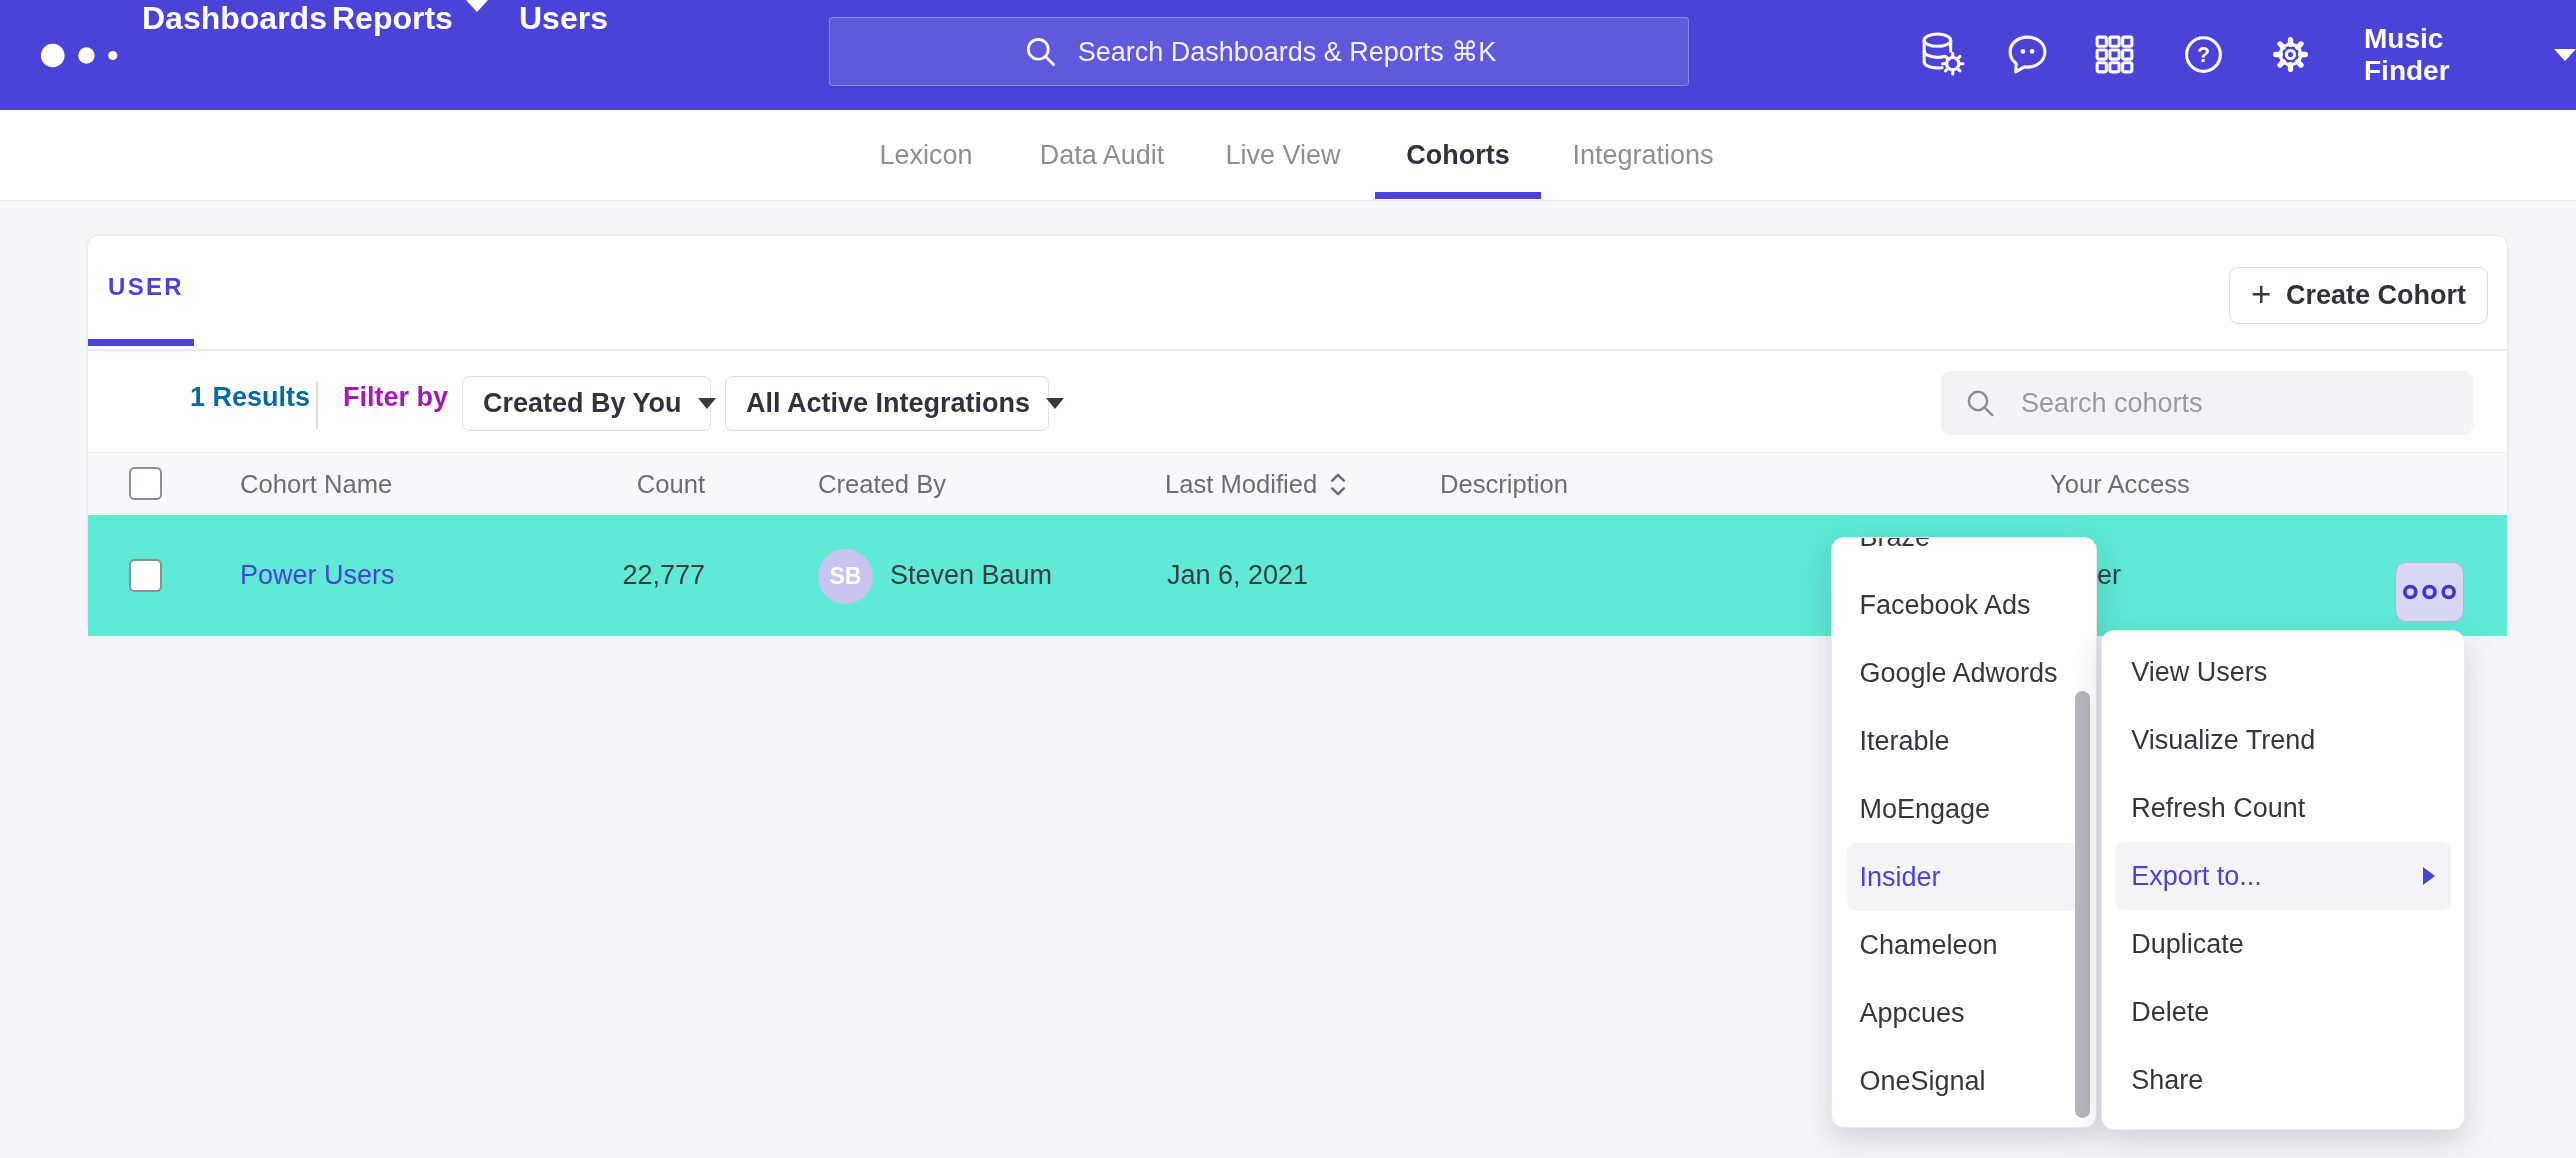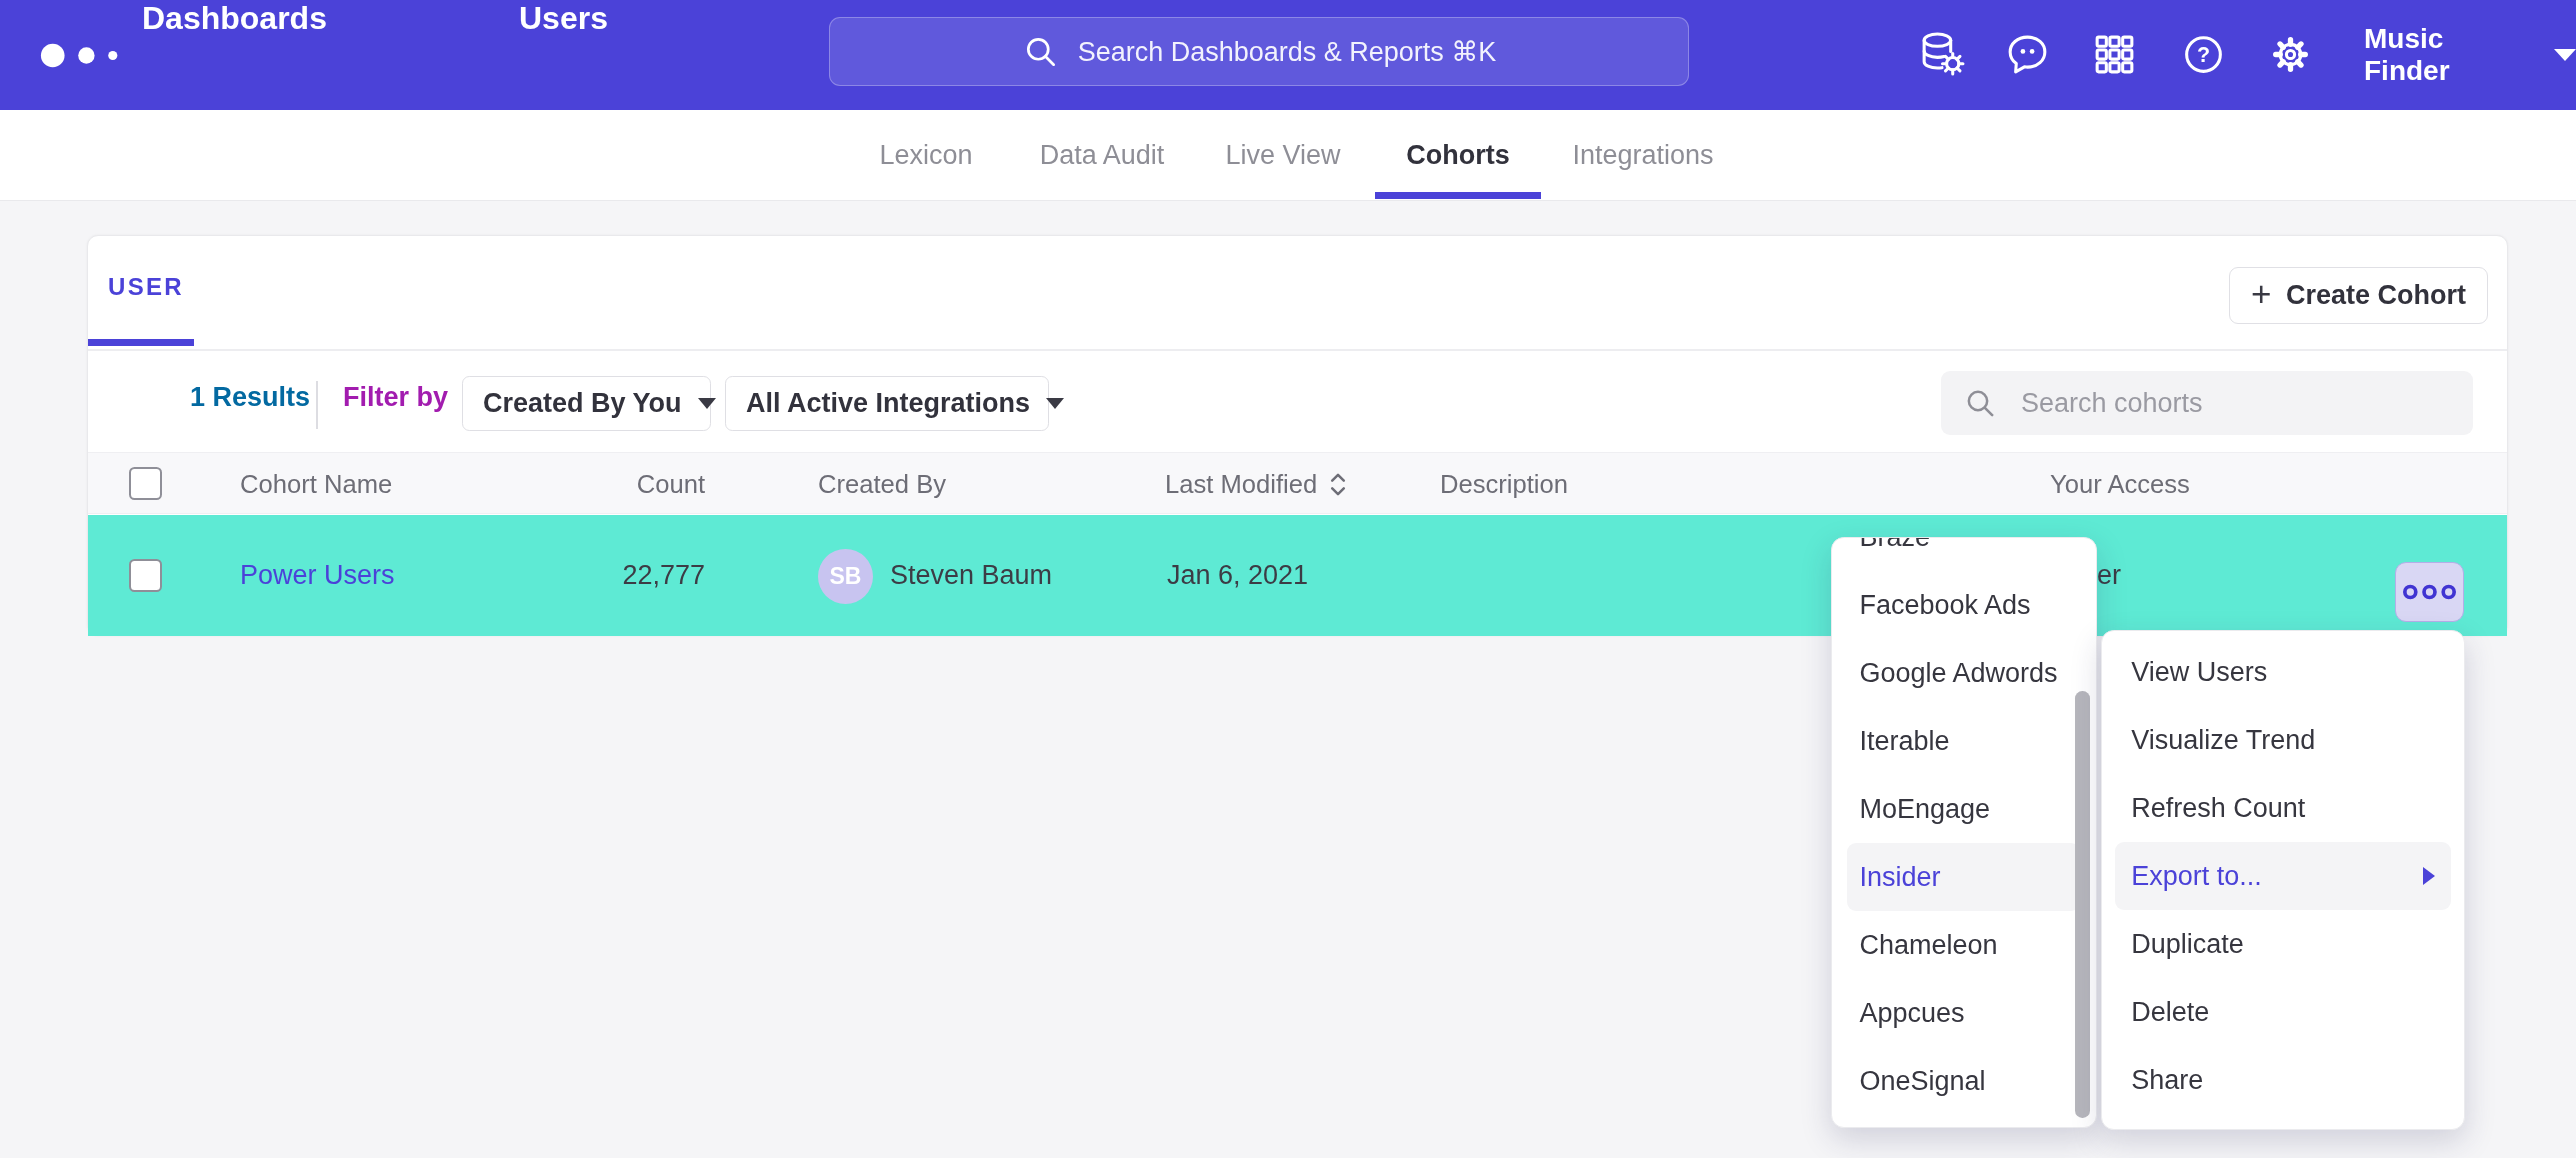--- a/index.html
+++ b/index.html
@@ -10,21 +10,21 @@
     -webkit-font-smoothing:antialiased;
   }
   #app{position:relative;width:2576px;height:1158px;}
 
   
   .topbar{position:absolute;left:0;top:0;width:100%;height:110px;background:#4b42d8;}
   .topbar .navitem{position:absolute;top:0;height:110px;display:flex;align-items:flex-start;
     color:#fff;font-size:32px;font-weight:700;cursor:pointer;gap:12.8px;}
   .logo{position:absolute;left:40px;top:0;height:110px;display:flex;align-items:center;}
   .caret-down-w{width:0;height:0;border-left:11px solid transparent;border-right:11px solid transparent;border-top:12.8px solid #fff;}
-  .gsearch{position:absolute;left:829px;top:17.4px;width:860px;height:69px;border-radius:11px;
+  .gsearch{position:absolute;left:829px;top:17.4px;width:860px;height:69px;border-radius:4px;
     background:rgba(255,255,255,0.12);border:1.8px solid rgba(255,255,255,0.28);
     display:flex;align-items:center;justify-content:center;gap:18px;cursor:text;box-sizing:border-box;}
   .gsearch span{color:rgba(255,255,255,0.92);font-size:27px;}
   .tb-icon{position:absolute;top:29px;width:51px;height:51px;display:flex;align-items:center;justify-content:center;cursor:pointer;}
   .account{position:absolute;left:2364px;top:0;height:110px;display:flex;align-items:center;gap:24px;cursor:pointer;}
   .account .name{color:#fff;font-size:28px;font-weight:700;}
 
   
   .subnav{position:absolute;left:0;top:110px;width:100%;height:90px;background:#fff;border-bottom:1.8px solid #e9e9ec;}
   .subtab{position:absolute;top:0;height:90px;display:flex;align-items:center;transform:translateX(-50%);
@@ -93,20 +93,24 @@
   <div class="topbar">
     <div class="logo">
       <svg width="91" height="37" viewBox="0 0 100 40">
         <circle cx="14" cy="20" r="13" fill="#fff"></circle>
         <circle cx="51" cy="20" r="9" fill="#fff"></circle>
         <circle cx="80" cy="20" r="5" fill="#fff"></circle>
       </svg>
     </div>
     <div class="navitem" style="left:142px">
       <span>Dashboards</span>
+    </div>
+    <div class="navitem" style="left:332px">
+      <span>Reports</span>
+      <span class="caret-down-w"></span>
     </div>
     <div class="navitem" style="left:519px">
       <span>Users</span>
     </div>
 
     <div class="gsearch">
       <svg width="38" height="38" viewBox="0 0 42 42">
         <circle cx="18" cy="18" r="11" fill="none" stroke="#fff" stroke-width="3"></circle>
         <line x1="26" y1="26" x2="35" y2="35" stroke="#fff" stroke-width="3" stroke-linecap="round"></line>
       </svg>

